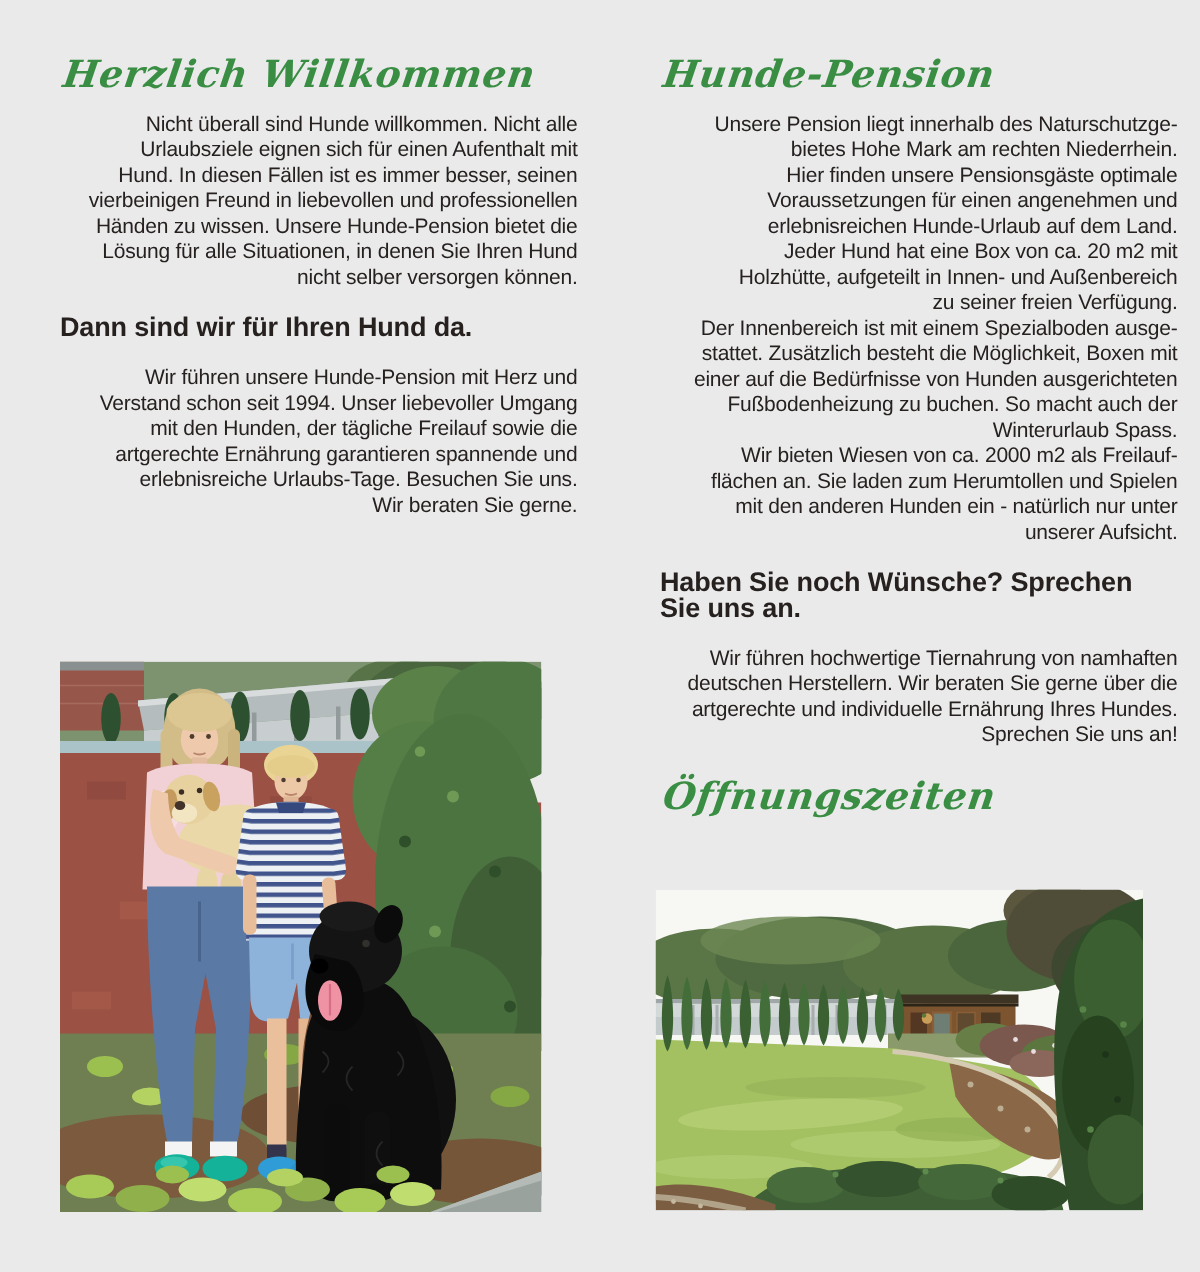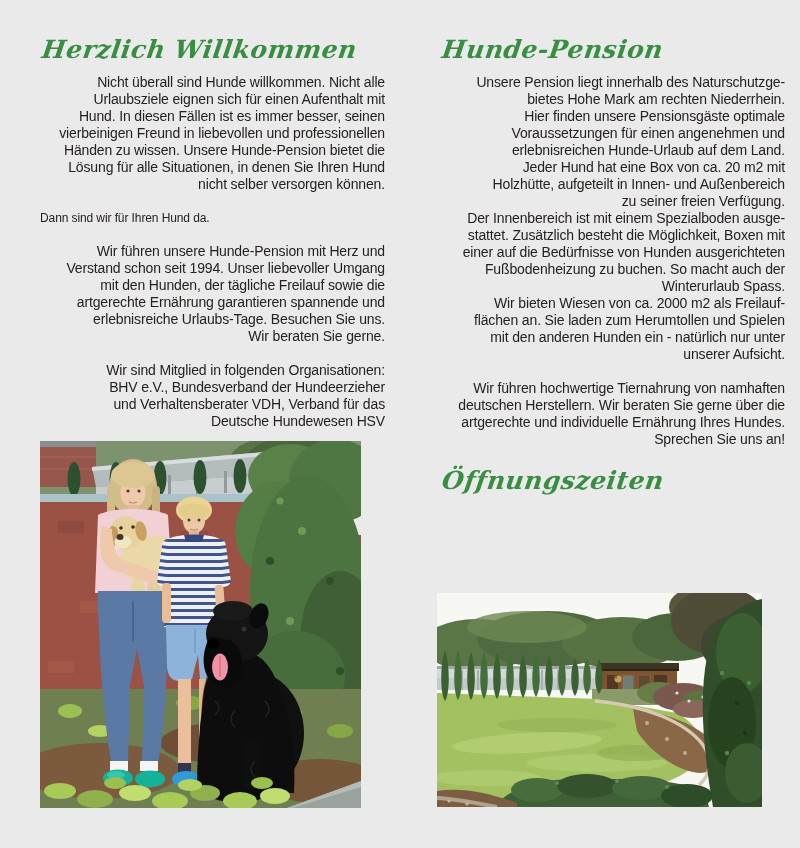--- a/index.html
+++ b/index.html
@@ -33,21 +33,21 @@
 
   p.body {
     font-size:14px; line-height:17px;
     letter-spacing:-0.15px;
     color:var(--text,#26211f);
     white-space:pre-line;
     margin:0 0 17px 0;
     text-align:right;
   }
   p.subhead {
-    font-size:12px; font-weight:400;
+    font-size:18px; font-weight:700;
     letter-spacing:-0.1px;
     line-height:17px;
     color:var(--text,#26211f);
     white-space:pre-line;
     margin:0 0 16px 0;
   }
 
   figure.photo { position:absolute; margin:0; overflow:hidden; }
   figure.photo svg { display:block; width:100%; height:100%; }
   .photo-left  { left:0px;  top:411px; width:321px; height:367px; }
@@ -67,24 +67,20 @@
 Händen zu wissen. Unsere Hunde-Pension bietet die
 Lösung für alle Situationen, in denen Sie Ihren Hund
 nicht selber versorgen können.</p>
     <p class="subhead">Dann sind wir für Ihren Hund da.</p>
     <p class="body">Wir führen unsere Hunde-Pension mit Herz und
 Verstand schon seit 1994. Unser liebevoller Umgang
 mit den Hunden, der tägliche Freilauf sowie die
 artgerechte Ernährung garantieren spannende und
 erlebnisreiche Urlaubs-Tage. Besuchen Sie uns.
 Wir beraten Sie gerne.</p>
-    <p class="body">Wir sind Mitglied in folgenden Organisationen:
-BHV e.V., Bundesverband der Hundeerzieher
-und Verhaltensberater VDH, Verband für das
-Deutsche Hundewesen HSV</p>
 
     <figure class="photo photo-left">
       <svg viewBox="0 0 321 367" preserveAspectRatio="none">
 
         <rect width="321" height="70" fill="#7d9370"></rect>
         <rect x="0" y="0" width="56" height="46" fill="#97564a"></rect>
         <rect x="0" y="0" width="56" height="6" fill="#8a8f90"></rect>
         <line x1="0" y1="16" x2="56" y2="16" stroke="#b0776a" stroke-width="1" opacity="0.6"></line>
         <line x1="0" y1="28" x2="56" y2="28" stroke="#b0776a" stroke-width="1" opacity="0.6"></line>
         <ellipse cx="225" cy="22" rx="36" ry="24" fill="#577347"></ellipse>
@@ -254,20 +250,21 @@
 zu seiner freien Verfügung.
 Der Innenbereich ist mit einem Spezialboden ausge-
 stattet. Zusätzlich besteht die Möglichkeit, Boxen mit
 einer auf die Bedürfnisse von Hunden ausgerichteten
 Fußbodenheizung zu buchen. So macht auch der
 Winterurlaub Spass.
 Wir bieten Wiesen von ca. 2000 m2 als Freilauf-
 flächen an. Sie laden zum Herumtollen und Spielen
 mit den anderen Hunden ein - natürlich nur unter
 unserer Aufsicht.</p>
+    <p class="subhead">Haben Sie noch Wünsche? Sprechen Sie uns an.</p>
     <p class="body">Wir führen hochwertige Tiernahrung von namhaften
 deutschen Herstellern. Wir beraten Sie gerne über die
 artgerechte und individuelle Ernährung Ihres Hundes.
 Sprechen Sie uns an!</p>
     <h2 class="script hours-heading">Öffnungszeiten</h2>
 
     <figure class="photo photo-right">
       <svg viewBox="0 0 325 214" preserveAspectRatio="none">
 
         <rect width="325" height="214" fill="#f7f7f4"></rect>

